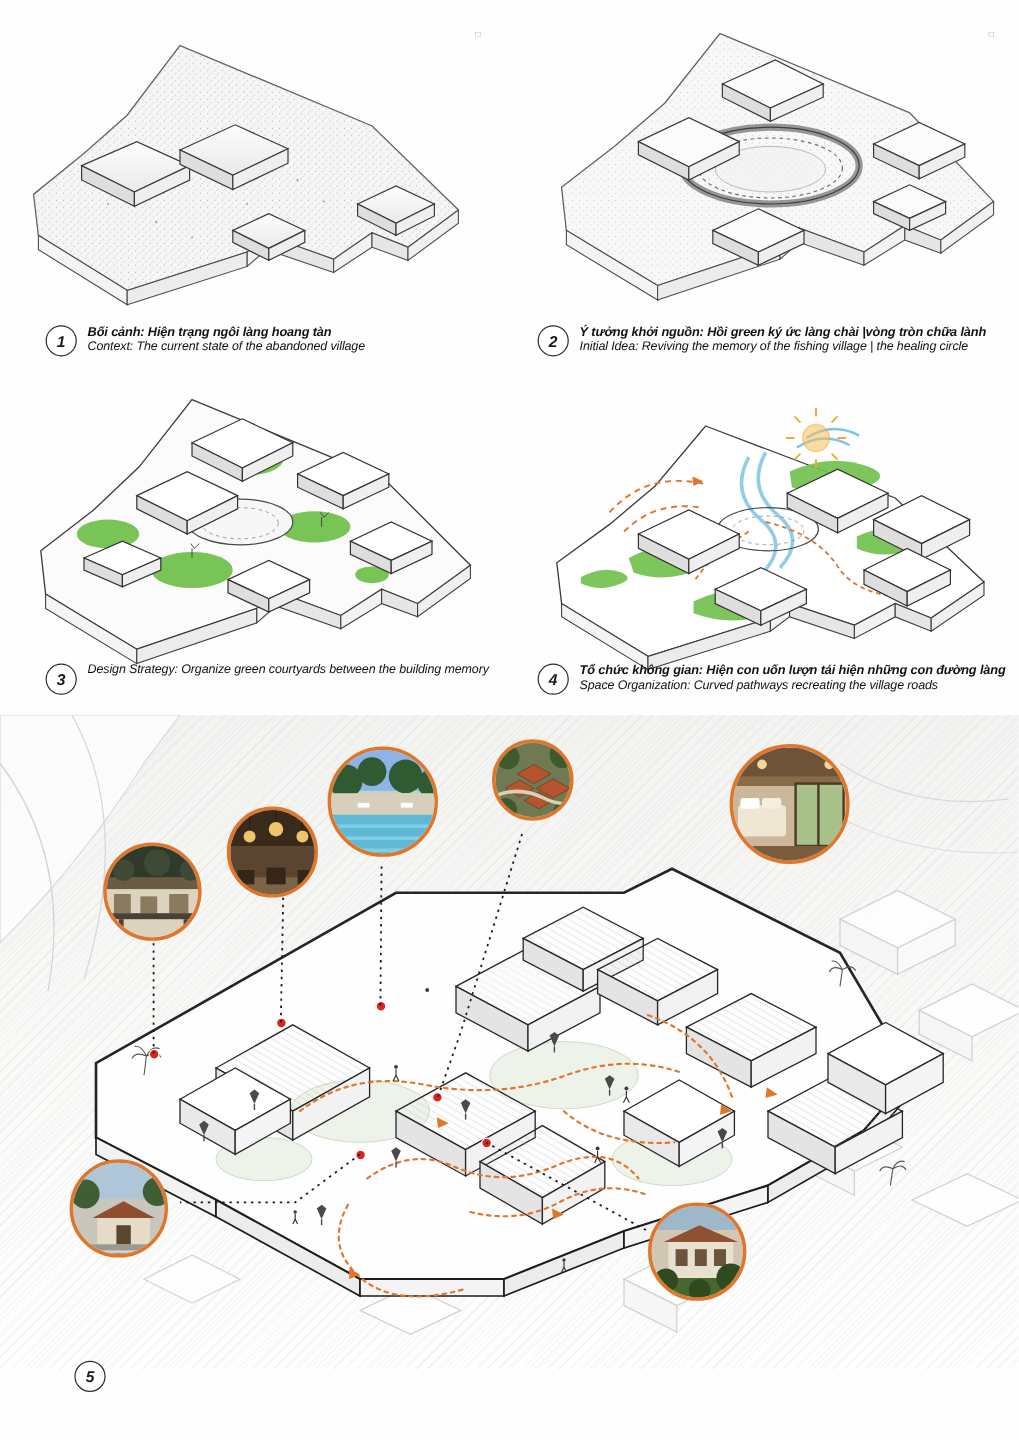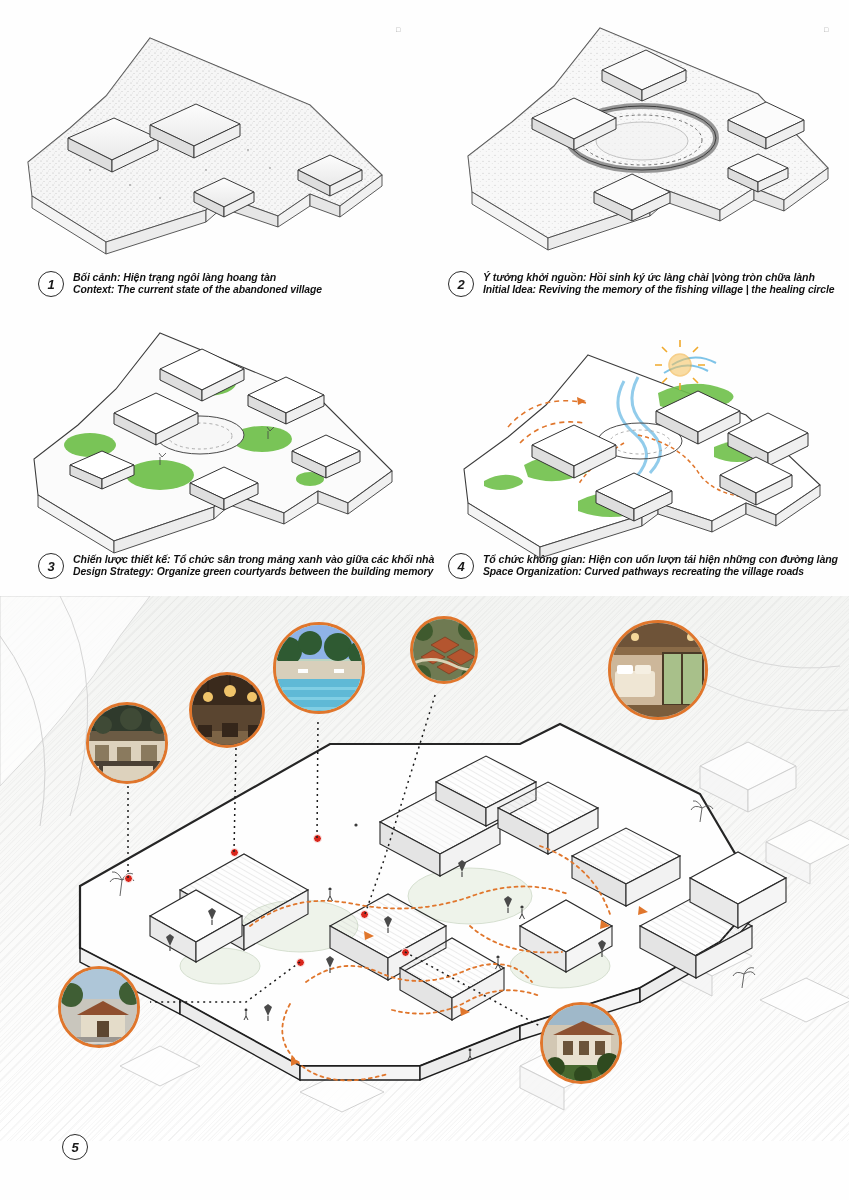--- a/index.html
+++ b/index.html
@@ -64,21 +64,20 @@
     color: #111;
     white-space: nowrap;
     letter-spacing: -0.1px;
   }
   .cap-en {
     font-size: 10.4px;
     font-style: italic;
     color: #111;
     white-space: nowrap;
     letter-spacing: -0.1px;
-    font-weight: bold;
   }
 
   
   .corner-mark {
     position: absolute;
     font-size: 7px;
     color: #9a9a9a;
     font-style: italic;
   }
 
@@ -226,21 +225,21 @@
         <path d="M300,158 L300,168 L330,182 L330,172 Z" fill="#dedede"></path>
         <path d="M330,172 L360,158 L360,168 L330,182 Z" fill="#efefef"></path>
       </g>
     </svg>
   </div>
   <div class="corner-mark" style="left:824px; top:26px;">□</div>
 
   <div class="caption" style="left:448px; top:270px;">
     <div class="num-circle">2</div>
     <div class="cap-lines">
-      <div class="cap-vi">Ý tưởng khởi nguồn: Hồi sinh ký ức làng chài |vòng tròn chữa lành</div>
+      <div class="cap-vi">Ý tưởng khởi nguồn: Hồi green ký ức làng chài |vòng tròn chữa lành</div>
       <div class="cap-en">Initial Idea: Reviving the memory of the fishing village | the healing circle</div>
     </div>
   </div>
 
   <div class="panel" style="left:10px; top:315px; width:410px; height:270px;">
     <svg class="panel-art" viewBox="0 0 410 250" width="410" height="250">
       <path d="M150,18 L310,84 L382,156 L338,188 L308,176 L274,198 L220,178 L204,192 L104,226 L28,180 L24,144 L68,110 L106,74 Z" fill="#fbfbfb" stroke="#3c3c3c" stroke-width="1.1"></path>
       <path d="M28,180 L104,226 L104,238 L28,192 Z" fill="#f4f4f4" stroke="#3c3c3c" stroke-width="0.9"></path>
       <path d="M104,226 L204,192 L204,204 L104,238 Z" fill="#ececec" stroke="#3c3c3c" stroke-width="0.9"></path>
       <path d="M204,192 L220,178 L220,190 L204,204 Z" fill="#f2f2f2" stroke="#3c3c3c" stroke-width="0.9"></path>
@@ -288,21 +287,20 @@
       <g stroke="#444" stroke-width="0.8" fill="none">
         <path d="M150,150 l0,-8 M152,142 l-3,-4 M152,142 l4,-4"></path>
         <path d="M258,124 l0,-8 M260,116 l-3,-4 M260,116 l4,-4"></path>
       </g>
     </svg>
   </div>
 
   <div class="caption" style="left:38px; top:552px;">
     <div class="num-circle">3</div>
     <div class="cap-lines">
-      <div class="cap-vi">Chiến lược thiết kế: Tổ chức sân trong mảng xanh vào giữa các khối nhà</div>
       <div class="cap-en">Design Strategy: Organize green courtyards between the building memory</div>
     </div>
   </div>
 
   <div class="panel" style="left:428px; top:315px; width:412px; height:270px;">
     <svg class="panel-art" viewBox="0 0 412 250" width="412" height="250">
       <path d="M160,40 L318,100 L392,170 L348,200 L318,188 L284,206 L230,188 L214,200 L112,232 L40,188 L36,154 L80,122 L118,90 Z" fill="#ffffff" stroke="#3c3c3c" stroke-width="1.1"></path>
       <path d="M40,188 L112,232 L112,243 L40,199 Z" fill="#f4f4f4" stroke="#3c3c3c" stroke-width="0.9"></path>
       <path d="M112,232 L214,200 L214,211 L112,243 Z" fill="#ececec" stroke="#3c3c3c" stroke-width="0.9"></path>
       <path d="M214,200 L230,188 L230,199 L214,211 Z" fill="#f2f2f2" stroke="#3c3c3c" stroke-width="0.9"></path>

